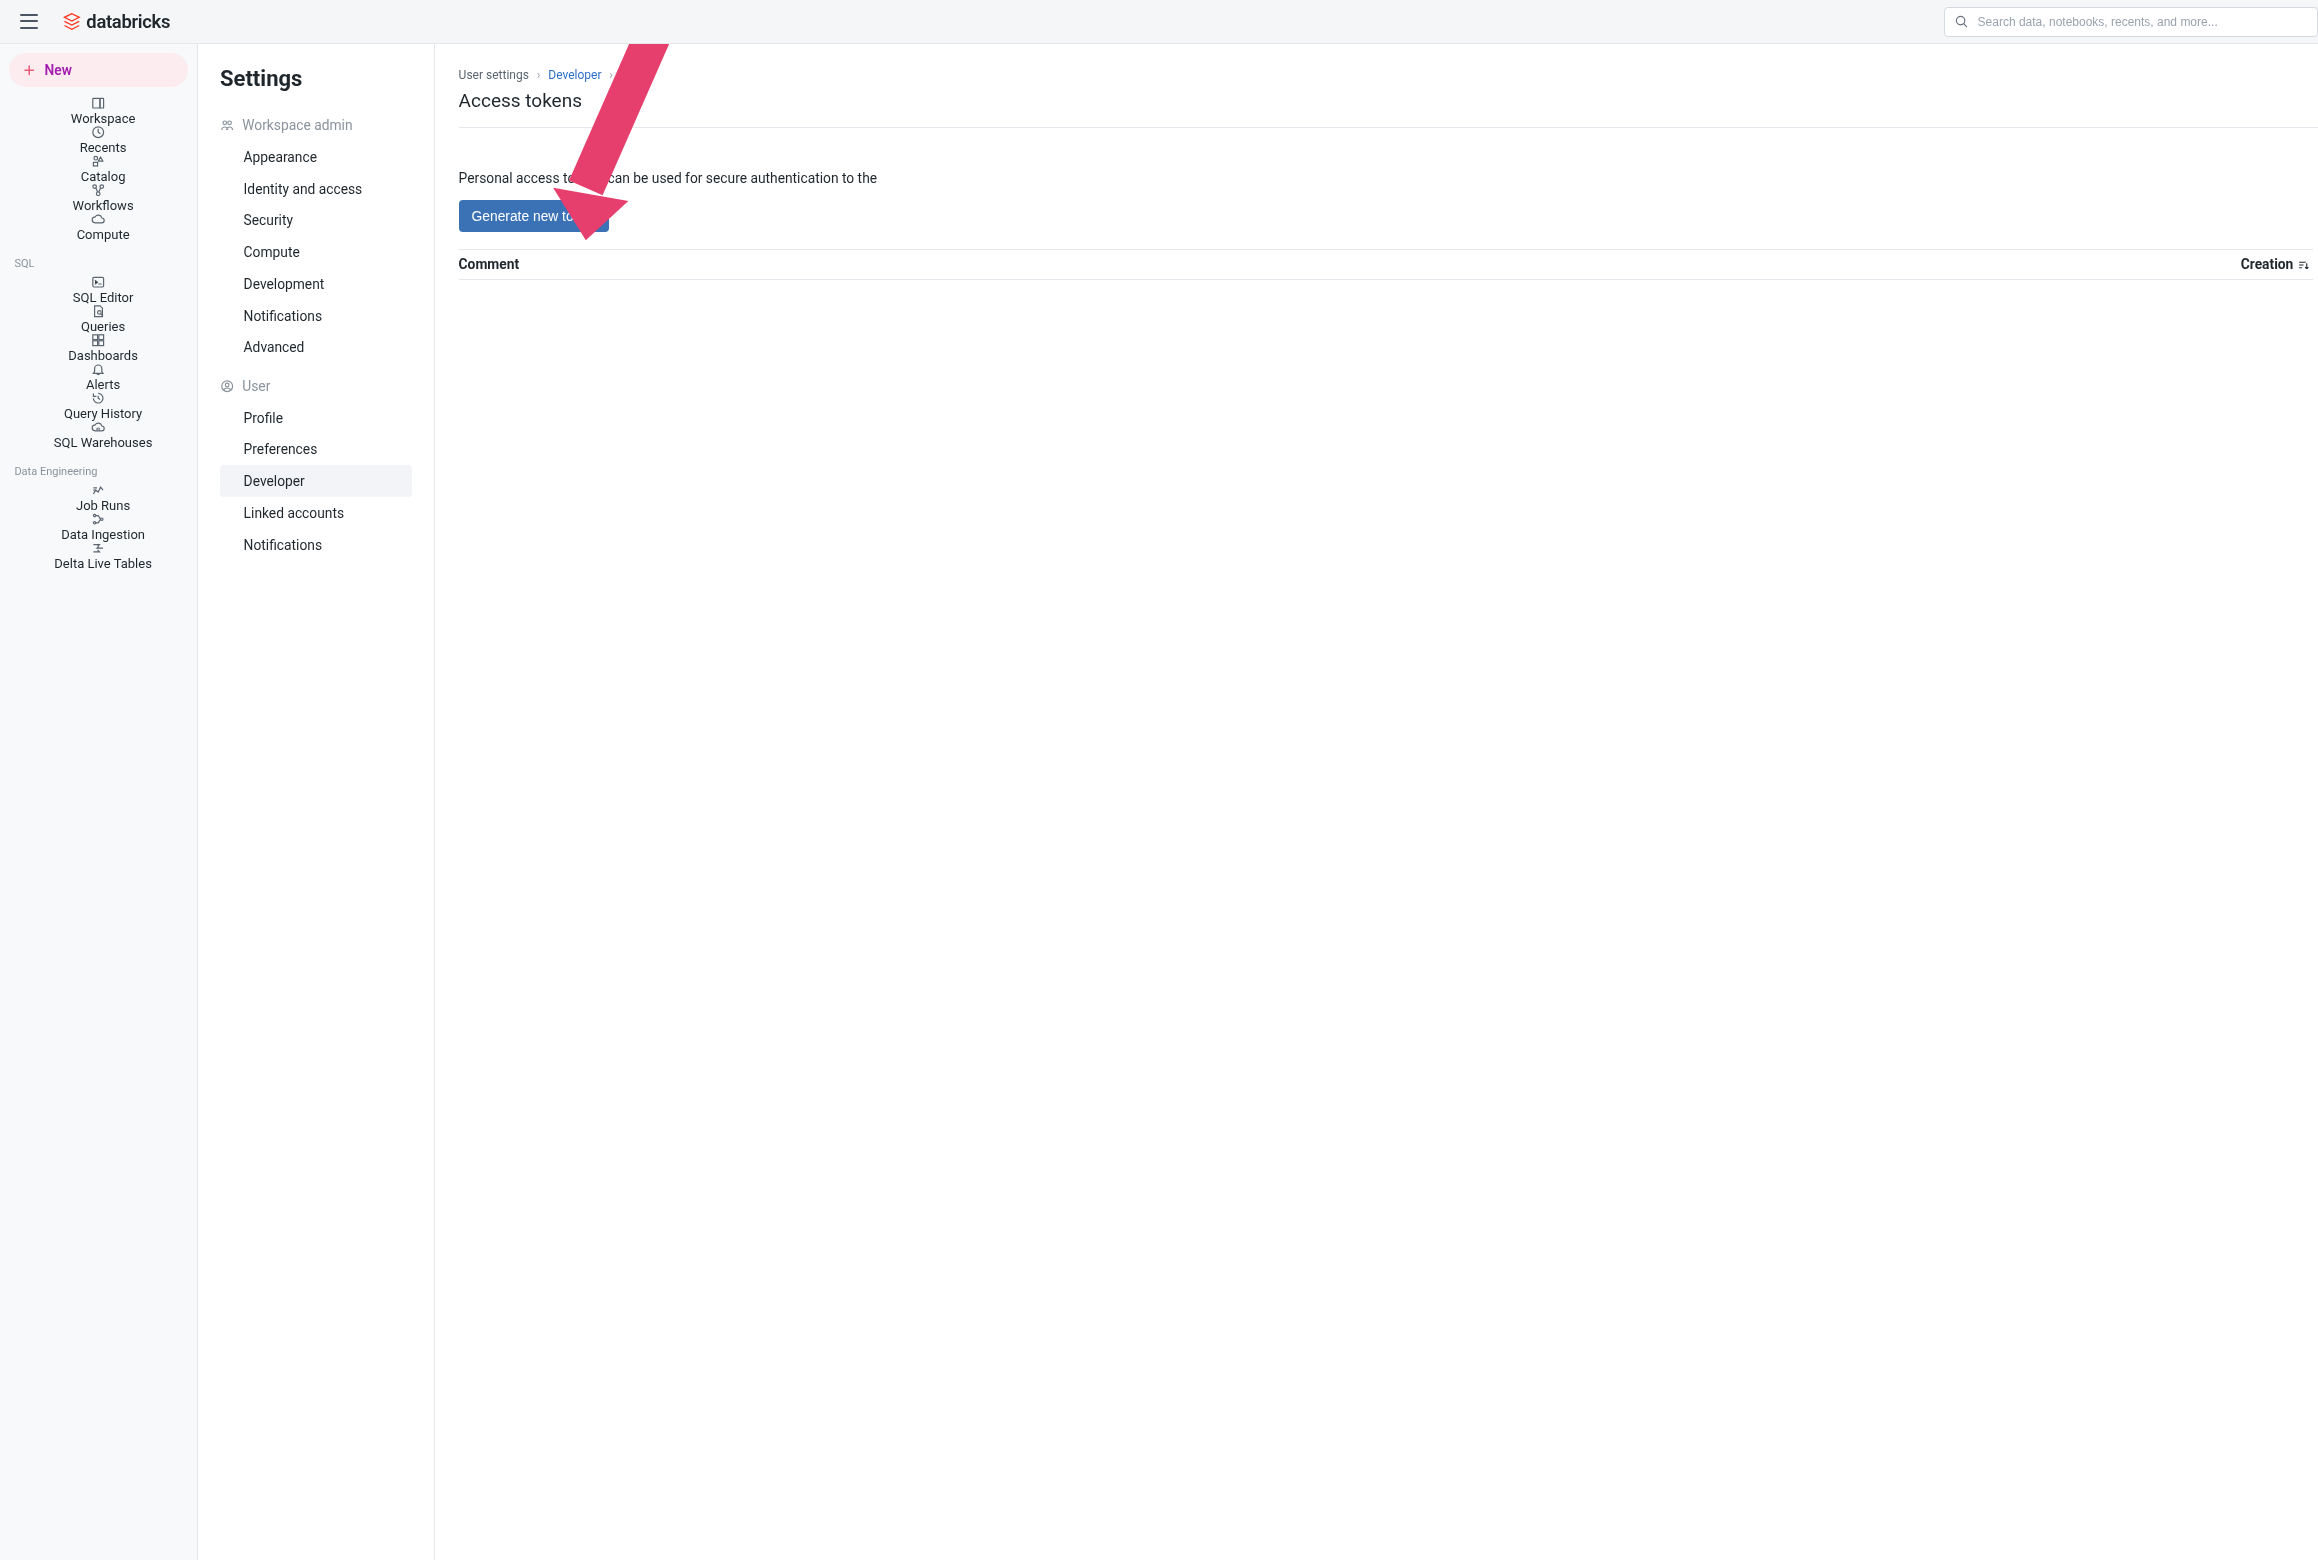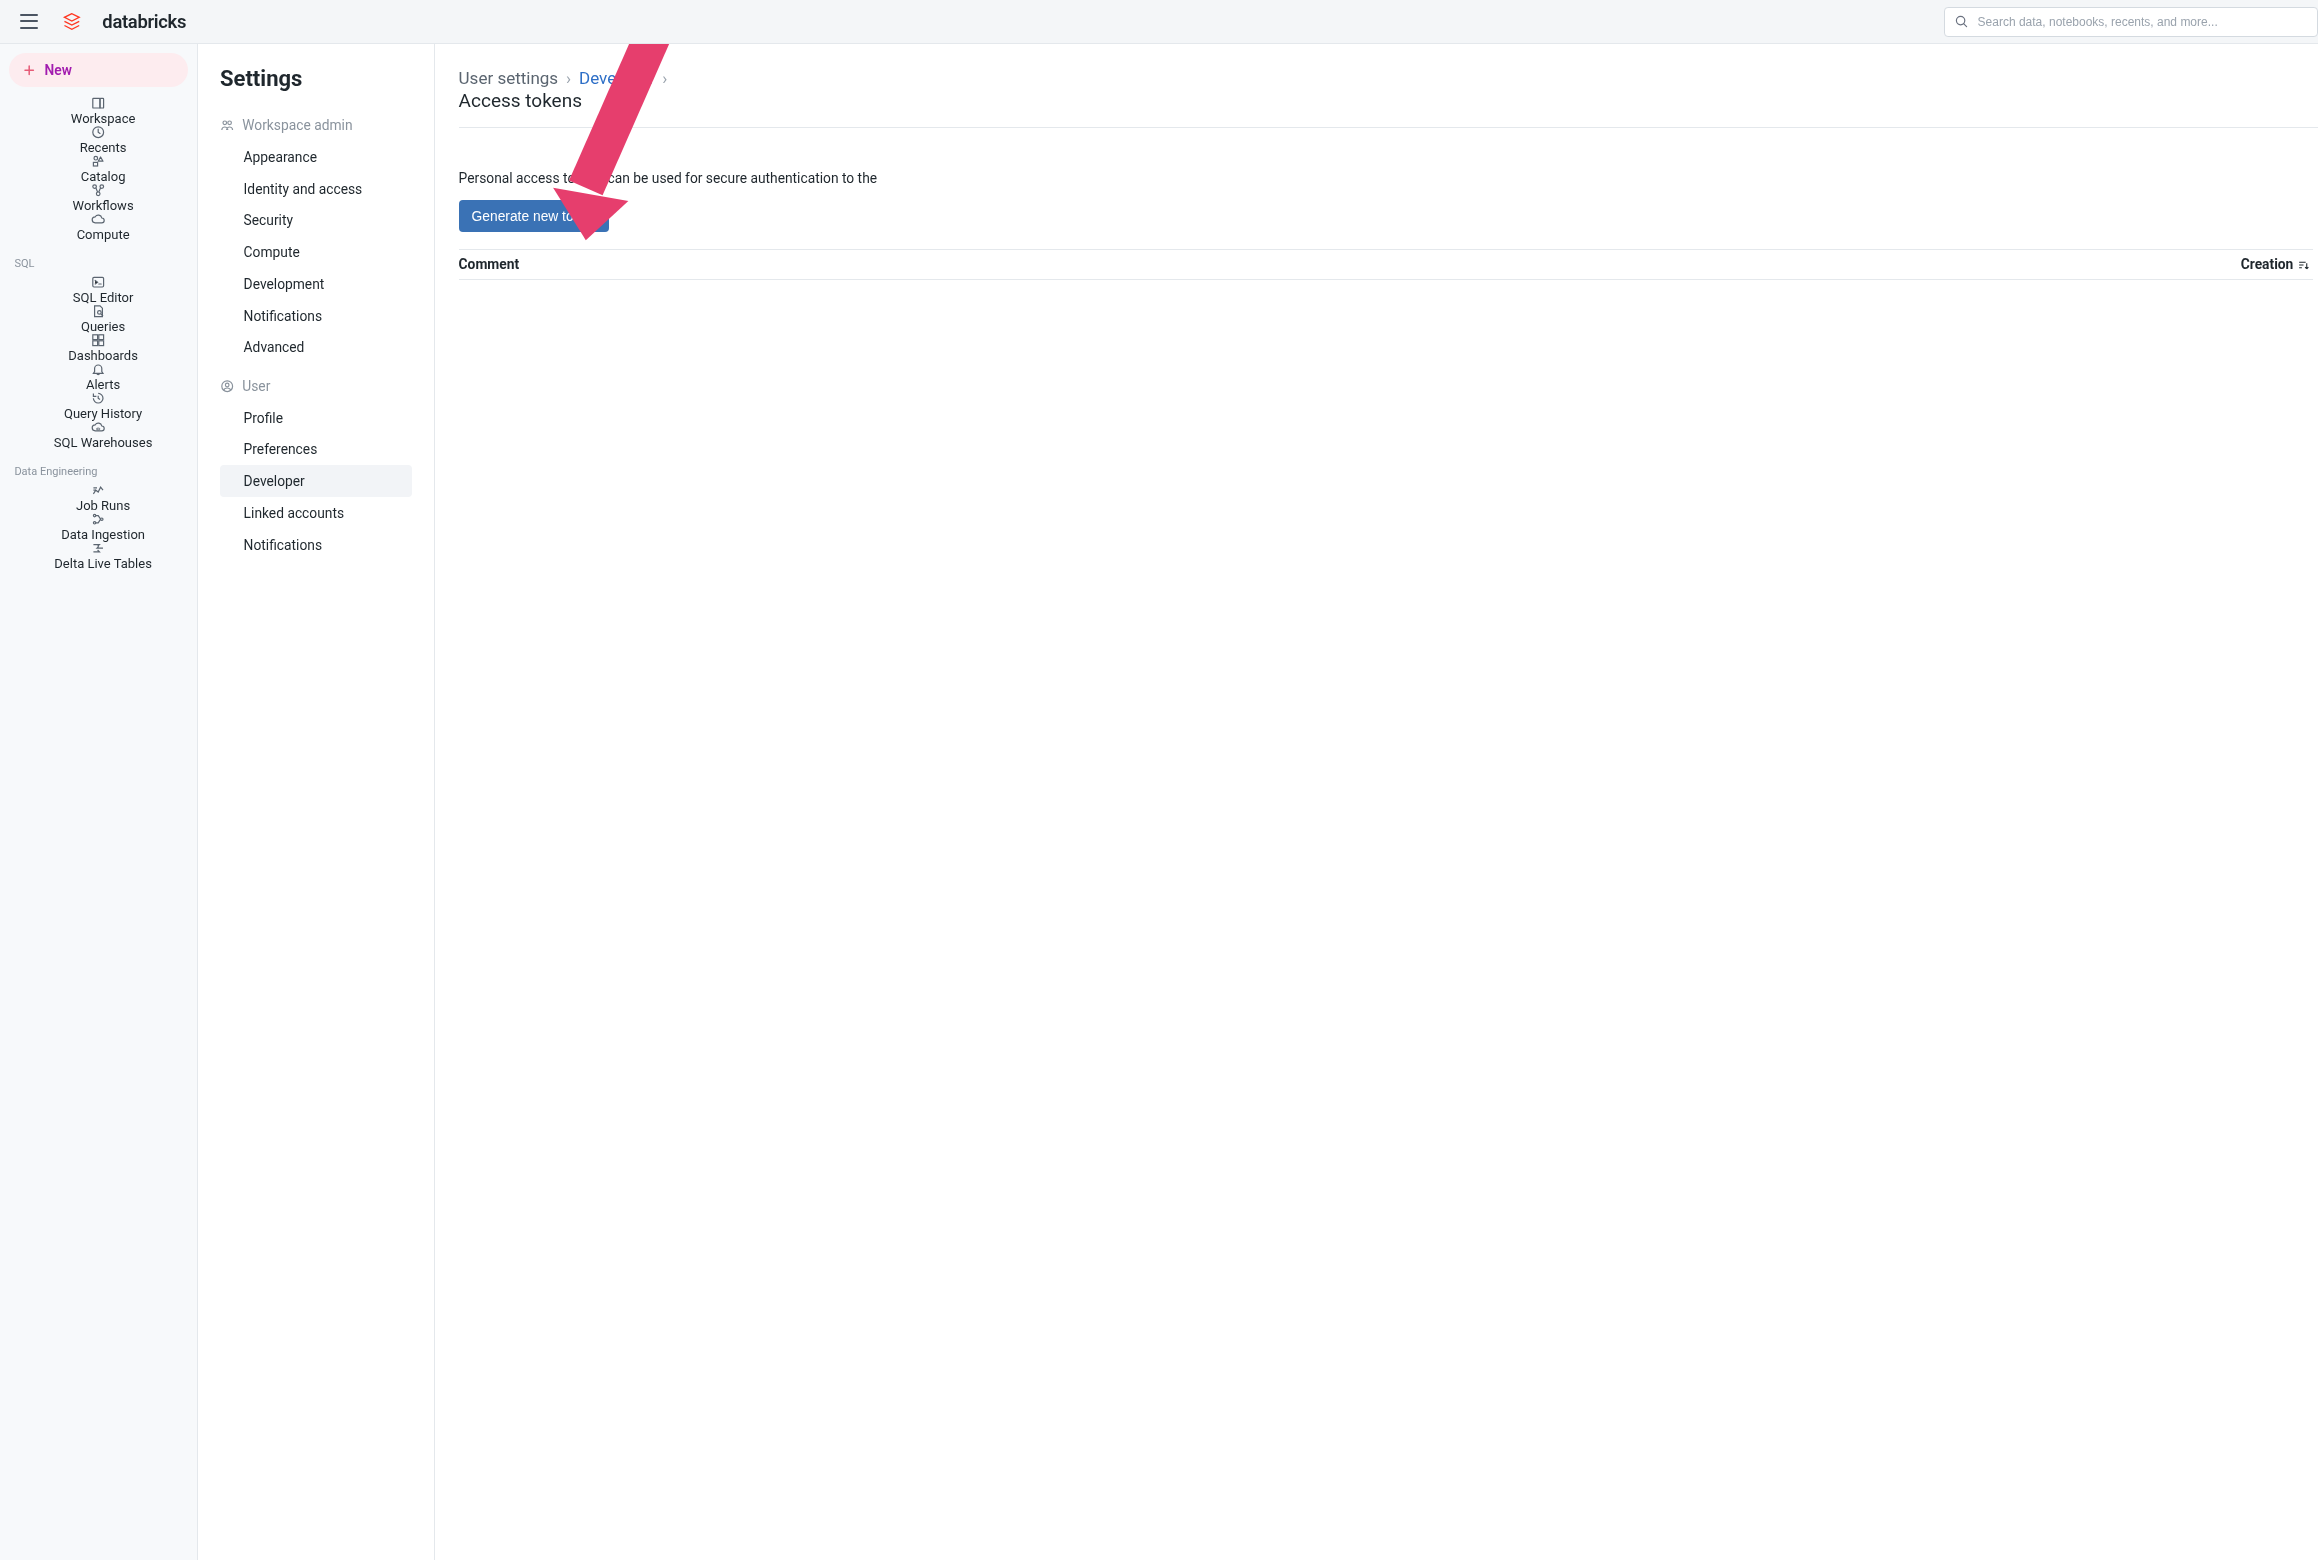--- a/index.html
+++ b/index.html
@@ -17,21 +17,21 @@
     background:#f4f6f8;
     border-bottom:0.7px solid #e4e8ec;
     display:flex;
     align-items:center;
     padding:0 13px 0 19.7px;
   }
   .hamburger { width:18.4px; height:14.4px; cursor:pointer; display:flex; flex-direction:column; justify-content:space-between; }
   .hamburger span { display:block; height:2px; background:#4b5563; border-radius:1.3px; }
   .logo { display:flex; align-items:center; margin-left:23.6px; cursor:pointer; }
   .logo svg { width:19.7px; height:19.7px; }
-  .logo-text { font-size:18.4px; font-weight:600; margin-left:21px; letter-spacing:-0.3px; color:#1f272d; }
+  .logo-text { font-size:18.4px; font-weight:600; margin-left:5px; letter-spacing:-0.3px; color:#1f272d; }
   .search-wrap { margin-left:auto; flex:1; max-width:374px; margin-right:-13px; }
   .search {
     height:30px; border:0.7px solid #d4dae0; border-radius:3.9px; background:#ffffff;
     display:flex; align-items:center; padding:0 9.2px;
   }
   .search svg { width:14.4px; height:14.4px; color:#6b7280; }
   .search input {
     border:none; outline:none; font-size:12px; margin-left:7px; flex:1;
     background:transparent; color:#1f272d;
   }
@@ -71,21 +71,21 @@
   .grp-head span { font-size:13.8px; margin-left:7.9px; }
   .set-item {
     display:block; font-size:13.8px; color:#1f272d; padding:7.9px 0 7.9px 23.6px;
     cursor:pointer; border-radius:3.9px;
   }
   .set-item.active { background:#f2f4f7; }
   .grp-spacer { height:14.4px; }
 
   
   .content { flex:1; padding:23.6px 0 0 23.6px; position:relative; overflow:hidden; }
-  .crumbs { display:flex; align-items:center; font-size:17px; color:#5b6570; margin-bottom:1px; }
+  .crumbs { display:flex; align-items:center; font-size:12px; color:#5b6570; margin-bottom:7px; }
   .crumbs .lk { color:#2e6fc7; cursor:pointer; }
   .crumbs .sep { margin:0 7.9px; color:#9aa3ad; }
   .page-title { font-size:19px; font-weight:400; margin:0 0 15.7px 0; }
   .hr { height:0.7px; background:#e4e8ec; margin-right:0; }
   .desc { font-size:13.8px; color:#1f272d; margin:42px 0 14.4px 0; white-space:nowrap; }
   .primary-btn {
     display:inline-flex; align-items:center; justify-content:center;
     background:#3a72b5; color:#ffffff; font-size:13.8px; font-weight:500;
     height:31.5px; padding:0 13px; border-radius:3.9px; border:none; cursor:pointer;
   }

